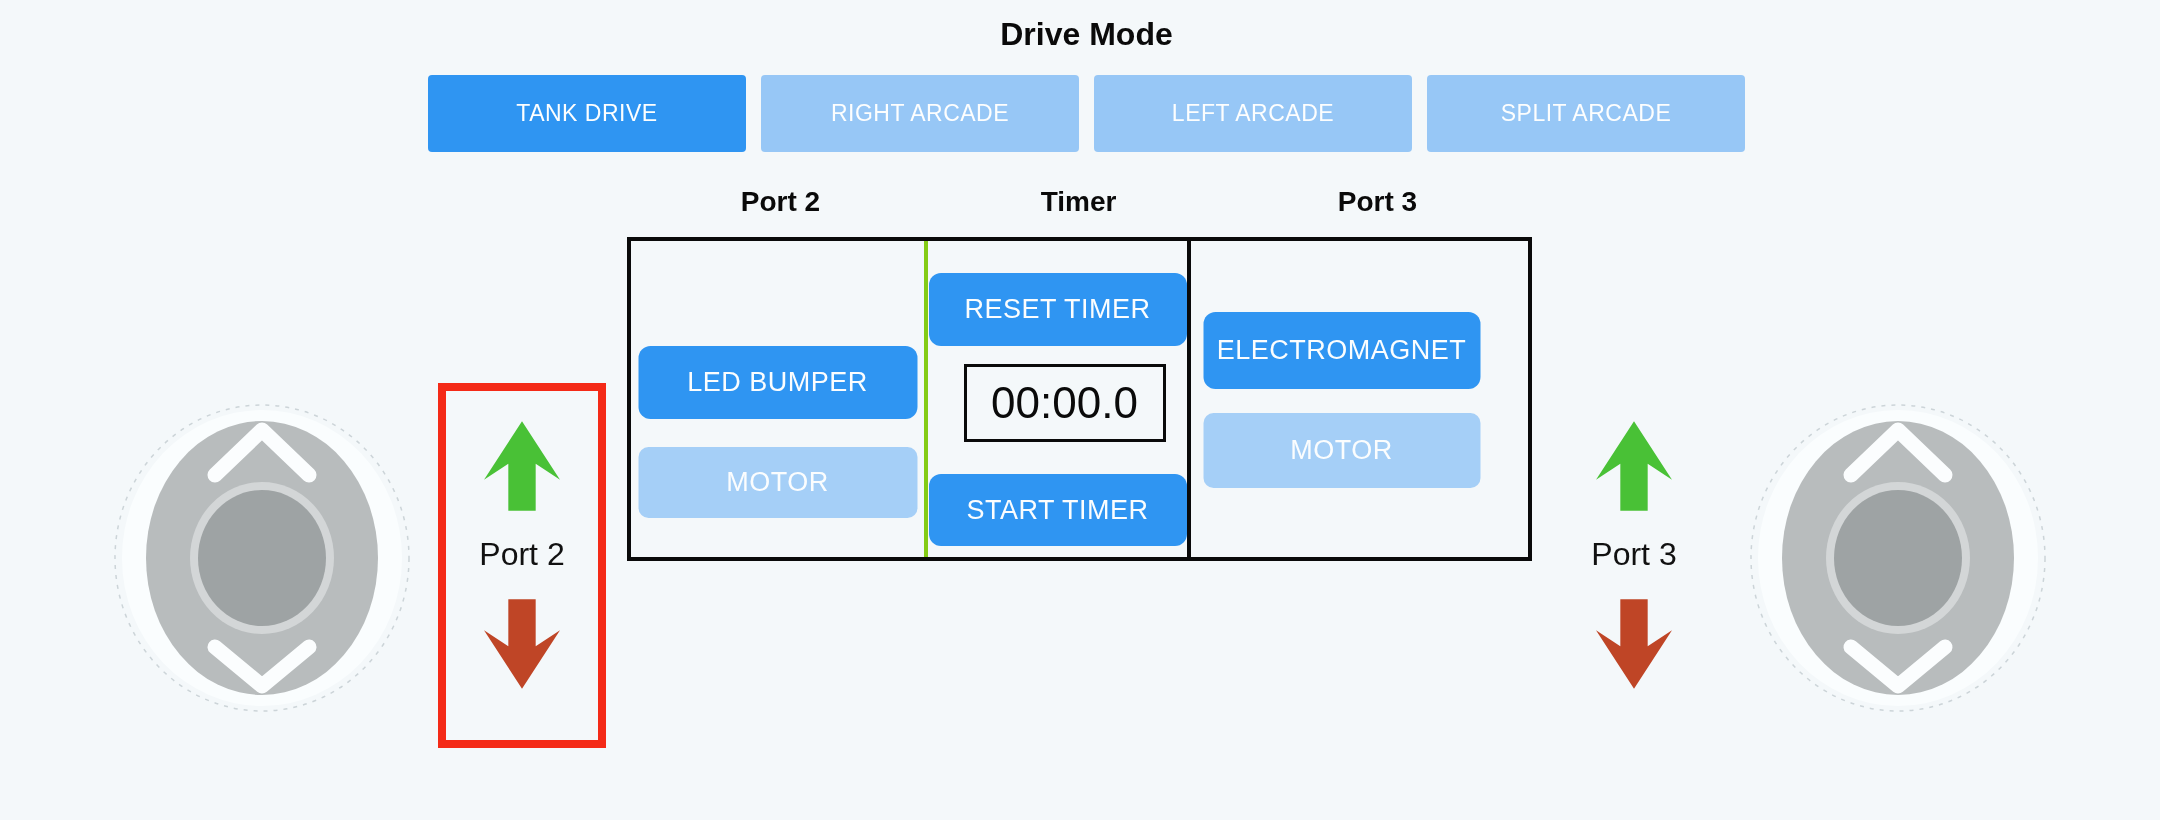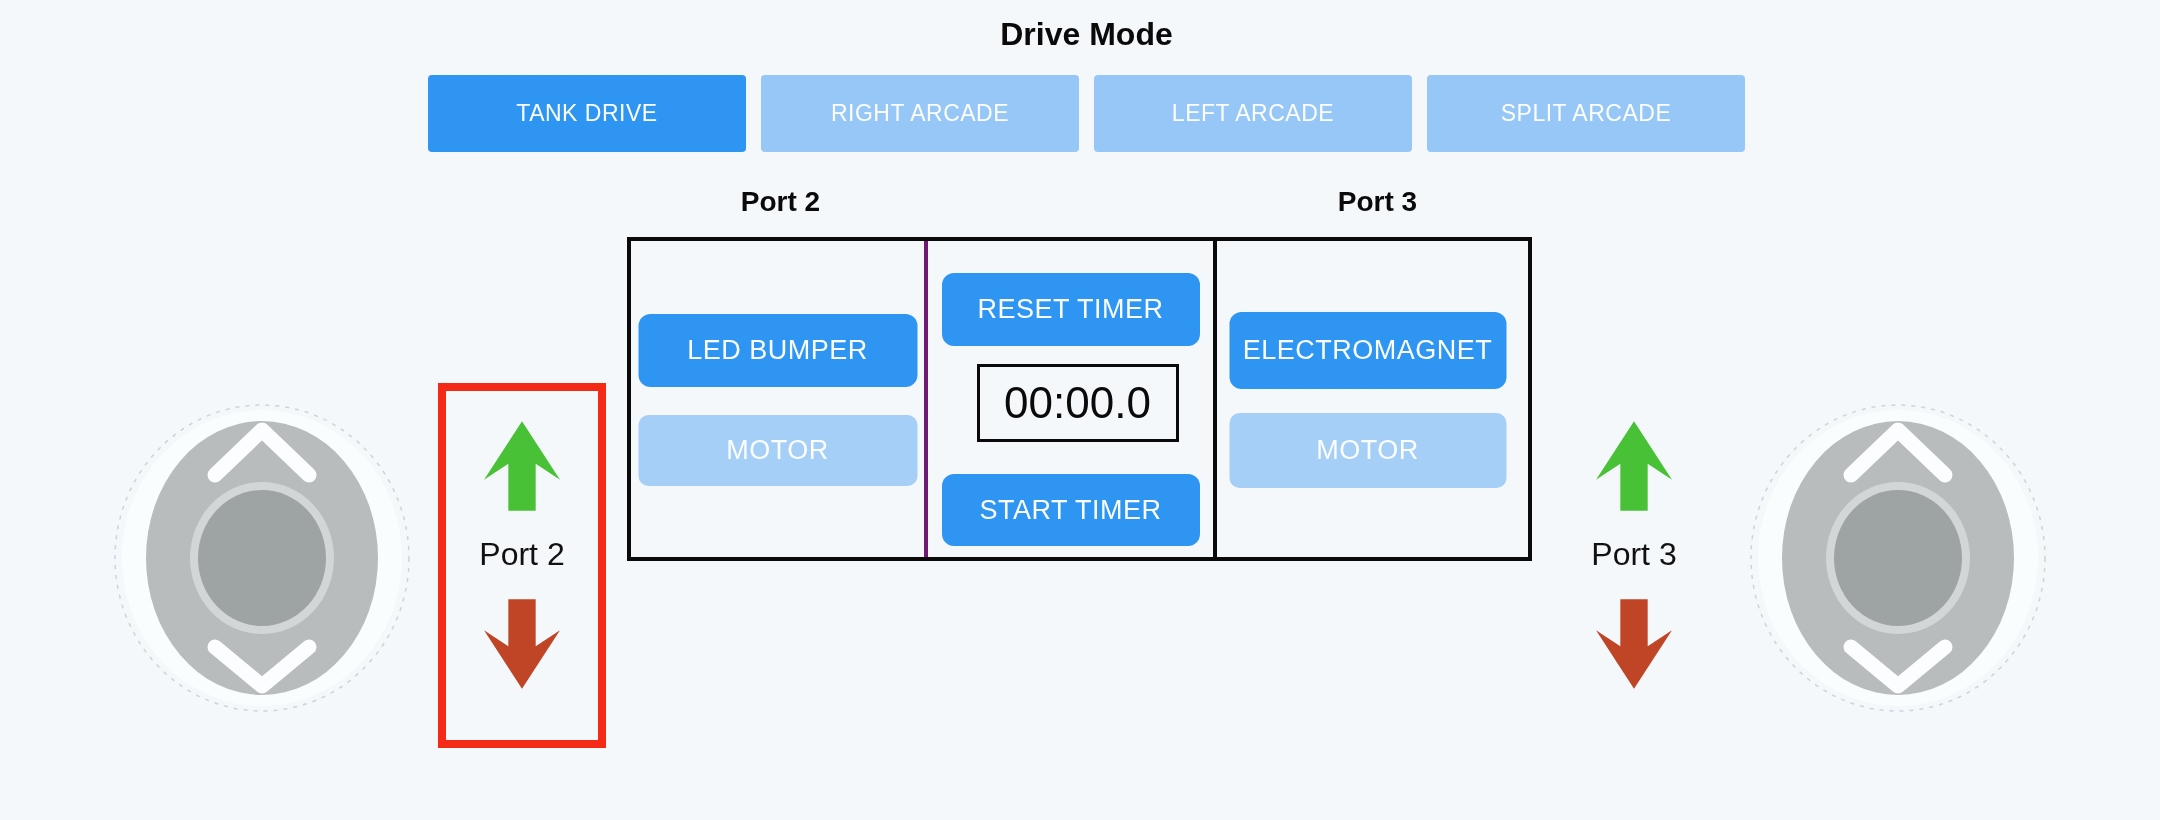--- a/index.html
+++ b/index.html
@@ -36,22 +36,22 @@
   #hdr-timer{ left:934px; width:289px; }
   #hdr-port3{ left:1223px; width:309px; }
 
   
   #control-table{
     position:absolute; left:627px; top:237px; width:905px; height:324px;
     border:4px solid #0a0a0a; box-sizing:border-box;
     display:flex;
   }
   .tcell{ position:relative; height:100%; box-sizing:border-box; }
-  #cell-port2{ width:293px; }
-  #cell-timer{ width:289px; border-left:4px solid #701a75; }
+  #cell-port2{ width:293px;margin-top:32px; }
+  #cell-timer{ width:263px; border-left:4px solid #84cc16; }
   #cell-port3{ width:305px; border-left:4px solid #0a0a0a; }
 
   .panel-btn{
     position:absolute; left:50%; transform:translateX(-50%);
     border:none; border-radius:12px;
     font-family:"Liberation Sans",sans-serif;
     font-size:27px; color:#fbfdfe; letter-spacing:0.5px;
     display:flex; align-items:center; justify-content:center;
     cursor:pointer; padding:0; white-space:nowrap;
   }
@@ -100,20 +100,21 @@
 
   <div id="drive-title">Drive Mode</div>
   <div id="drive-row">
     <button class="drive-btn btn-active">TANK DRIVE</button>
     <button class="drive-btn btn-inactive">RIGHT ARCADE</button>
     <button class="drive-btn btn-inactive">LEFT ARCADE</button>
     <button class="drive-btn btn-inactive">SPLIT ARCADE</button>
   </div>
 
   <div class="col-header" id="hdr-port2">Port 2</div>
+  <div class="col-header" id="hdr-timer">Timer</div>
   <div class="col-header" id="hdr-port3">Port 3</div>
 
   <div id="control-table">
     <div class="tcell" id="cell-port2">
       <button class="panel-btn big" id="btn-led">LED BUMPER</button>
       <button class="panel-btn soft" id="btn-motor-l">MOTOR</button>
     </div>
     <div class="tcell" id="cell-timer">
       <button class="panel-btn big" id="btn-reset">RESET TIMER</button>
       <div id="timer-display">00:00.0</div>

